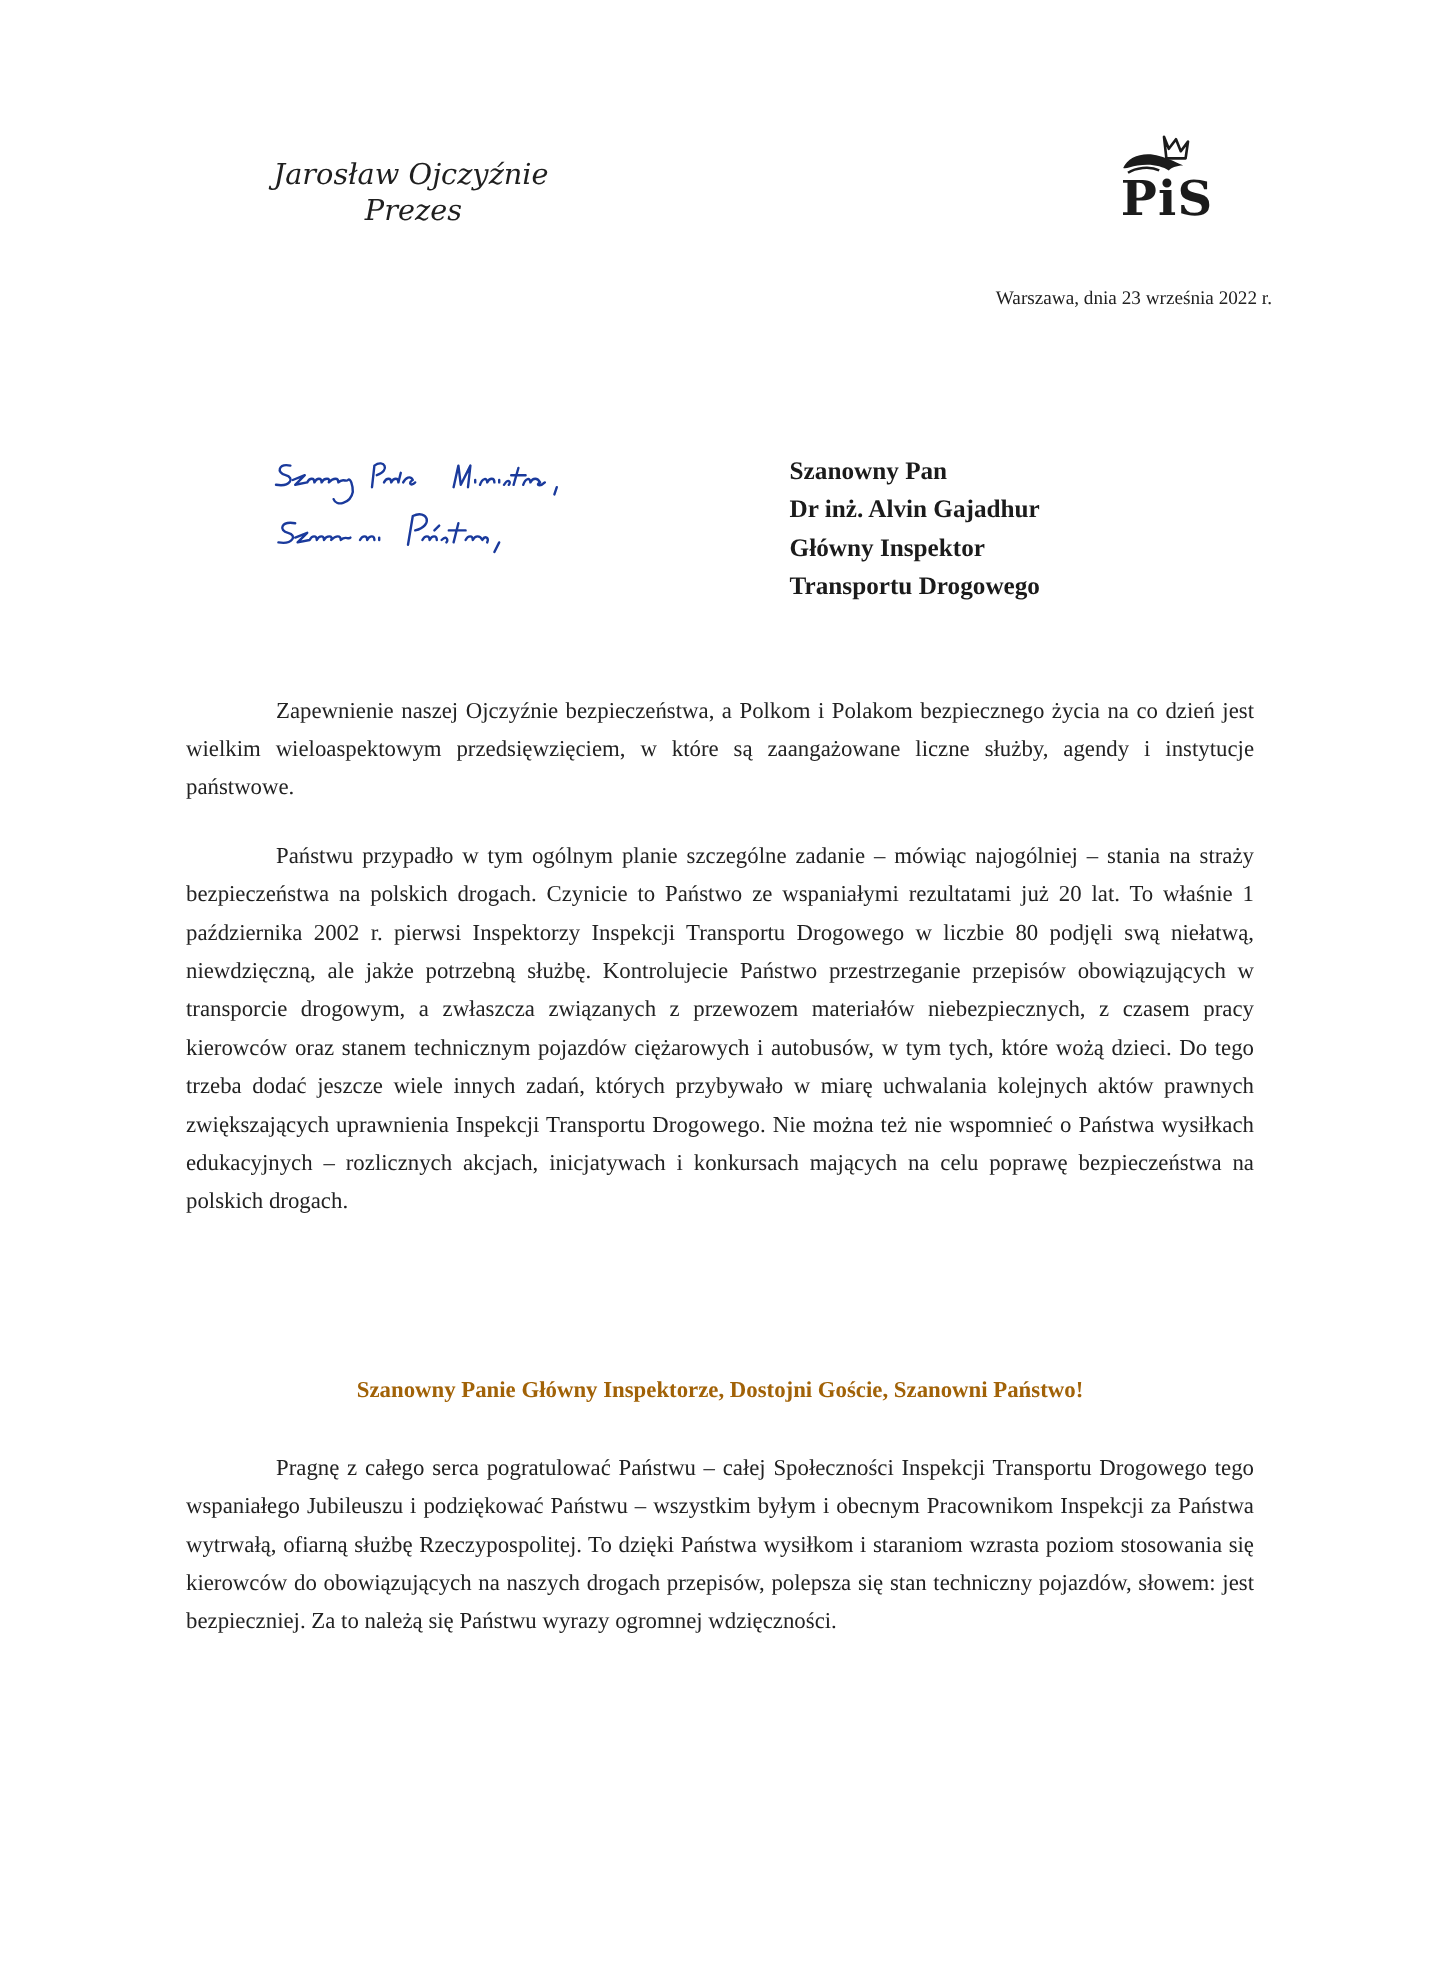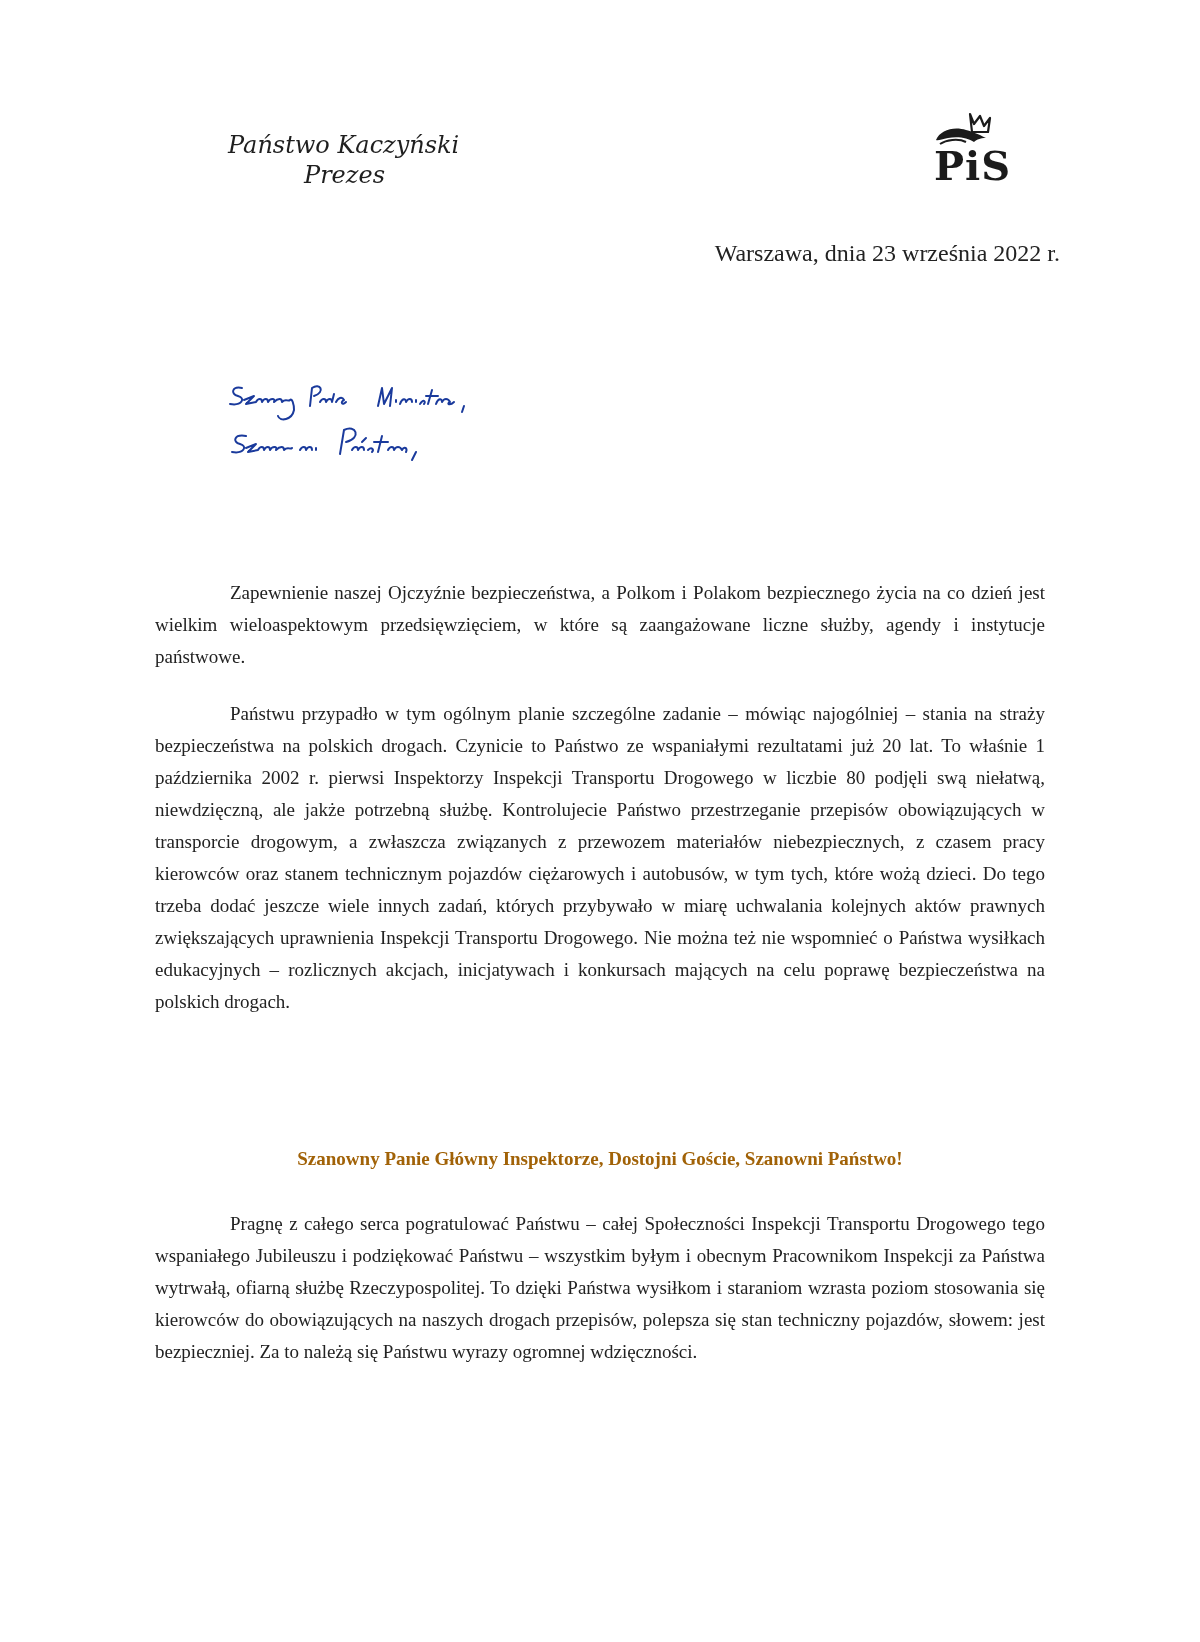--- a/index.html
+++ b/index.html
@@ -3,38 +3,38 @@
   <meta charset="utf-8">
   <style>
     html, body { margin: 0; padding: 0; background: #ffffff; }
     body { width: 1200px; height: 1642px; position: relative; overflow: hidden; color: #1e1e1e; }
     .page { position: absolute; left: 0; top: 0; width: 1200px; height: 1642px; background: #fff; }
     .sender { position: absolute; left: 228px; top: 130px; font-family: "DejaVu Serif", serif; font-style: italic; font-size: 24px; line-height: 30px; color: #1f1f1f; }
     .sender .name { display: block; }
     .sender .role { display: block; padding-left: 76px; }
     .logo { position: absolute; left: 930px; top: 108px; width: 80px; height: 80px; }
     .logo-text { position: absolute; left: 934px; top: 142px; font-family: "DejaVu Serif", serif; font-weight: bold; font-size: 40px; letter-spacing: 1px; color: #1b1b1b; }
-    .date { position: absolute; right: 140px; top: 240px; font-family: "Liberation Serif", serif; font-size: 24px; color: #222; }
+    .date { position: absolute; right: 140px; top: 240px; font-family: "Liberation Serif", serif; font-size: 16px; color: #222; }
     .handwriting { position: absolute; left: 228px; top: 380px; width: 330px; height: 100px; }
     .addressee { position: absolute; left: 658px; top: 376px; font-family: "Liberation Serif", serif; font-weight: bold; font-size: 21px; line-height: 32px; color: #1b1b1b; }
     .addressee div { white-space: nowrap; }
     .body-text { position: absolute; left: 155px; width: 890px; font-family: "Liberation Serif", serif; font-size: 19px; line-height: 32px; color: #222; text-align: justify; }
     .body-text p { margin: 0; text-indent: 75px; }
     .p1 { top: 577px; }
     .p2 { top: 698px; }
     .greeting { position: absolute; left: 155px; width: 890px; top: 1148px; font-family: "Liberation Serif", serif; font-weight: bold; font-size: 19px; text-align: center; color: #a16207; }
     .p3 { top: 1208px; }
   </style>
 </head>
 <body>
 
 <div class="page">
 
   <div class="sender">
-    <span class="name">Państwo Kaczyński</span>
+    <span class="name">Jarosław Ojczyźnie</span>
     <span class="role">Prezes</span>
   </div>
 
   <svg class="logo" viewBox="0 0 80 80">
 
     <path d="M40 6 L44 16 L50 8 L54 18 L60 10 L58 24 L42 24 Z" fill="none" stroke="#1b1b1b" stroke-width="2.2" stroke-linejoin="round"></path>
 
     <path d="M6 32 C10 22 24 18 36 22 C44 24 52 28 56 30 C50 30 46 32 44 34 C38 30 28 28 18 30 C12 31 8 33 6 32 Z" fill="#1b1b1b"></path>
     <path d="M10 36 C16 32 28 30 36 34" fill="none" stroke="#1b1b1b" stroke-width="2"></path>
   </svg>
@@ -52,20 +52,26 @@
       <path d="M150 26 L154 8 L156 24 L164 8 L162 26 M168 22 L168 20 M172 24 C174 18 178 18 178 22 C180 18 184 18 184 22 M188 22 L188 20 M192 24 C196 18 198 22 196 24 M200 24 L204 10 M198 16 L210 16 M208 24 C210 18 214 18 214 22 C216 18 220 18 222 22 C218 24 222 26 226 22"></path>
       <path d="M236 26 L234 32"></path>
 
       <path d="M18 56 C6 54 4 62 12 64 C20 66 16 74 4 72"></path>
       <path d="M18 68 L28 64 L20 72 L30 70 C32 66 36 66 36 70 C38 66 42 66 42 70 C44 66 50 66 48 70 C52 66 56 66 56 70 C60 66 62 70 64 68 M72 70 C74 66 78 66 78 70 C80 66 84 66 84 70 M88 70 L88 68"></path>
       <path d="M112 74 L116 50 C128 44 134 58 118 62 M124 70 C126 66 130 66 130 70 C132 66 136 66 136 70 M134 62 L138 58 M140 70 C144 66 146 70 144 72 M150 72 L154 56 M146 62 L160 62 M160 70 C162 66 166 66 166 70 C168 66 172 66 174 70 C176 66 180 68 178 72"></path>
       <path d="M188 72 L184 80"></path>
     </g>
   </svg>
 
+  <div class="addressee">
+    <div>Szanowny Pan</div>
+    <div>Dr inż. Alvin Gajadhur</div>
+    <div>Główny Inspektor</div>
+    <div>Transportu Drogowego</div>
+  </div>
 
   <div class="body-text p1">
     <p>Zapewnienie naszej Ojczyźnie bezpieczeństwa, a Polkom i Polakom bezpiecznego życia na co dzień jest wielkim wieloaspektowym przedsięwzięciem, w które są zaangażowane liczne służby, agendy i instytucje państwowe.</p>
   </div>
 
   <div class="body-text p2">
     <p>Państwu przypadło w tym ogólnym planie szczególne zadanie – mówiąc najogólniej – stania na straży bezpieczeństwa na polskich drogach. Czynicie to Państwo ze wspaniałymi rezultatami już 20 lat. To właśnie 1 października 2002 r. pierwsi Inspektorzy Inspekcji Transportu Drogowego w liczbie 80 podjęli swą niełatwą, niewdzięczną, ale jakże potrzebną służbę. Kontrolujecie Państwo przestrzeganie przepisów obowiązujących w transporcie drogowym, a zwłaszcza związanych z przewozem materiałów niebezpiecznych, z czasem pracy kierowców oraz stanem technicznym pojazdów ciężarowych i autobusów, w tym tych, które wożą dzieci. Do tego trzeba dodać jeszcze wiele innych zadań, których przybywało w miarę uchwalania kolejnych aktów prawnych zwiększających uprawnienia Inspekcji Transportu Drogowego. Nie można też nie wspomnieć o Państwa wysiłkach edukacyjnych – rozlicznych akcjach, inicjatywach i konkursach mających na celu poprawę bezpieczeństwa na polskich drogach.</p>
   </div>
 
   <div class="greeting">Szanowny Panie Główny Inspektorze, Dostojni Goście, Szanowni Państwo!</div>

